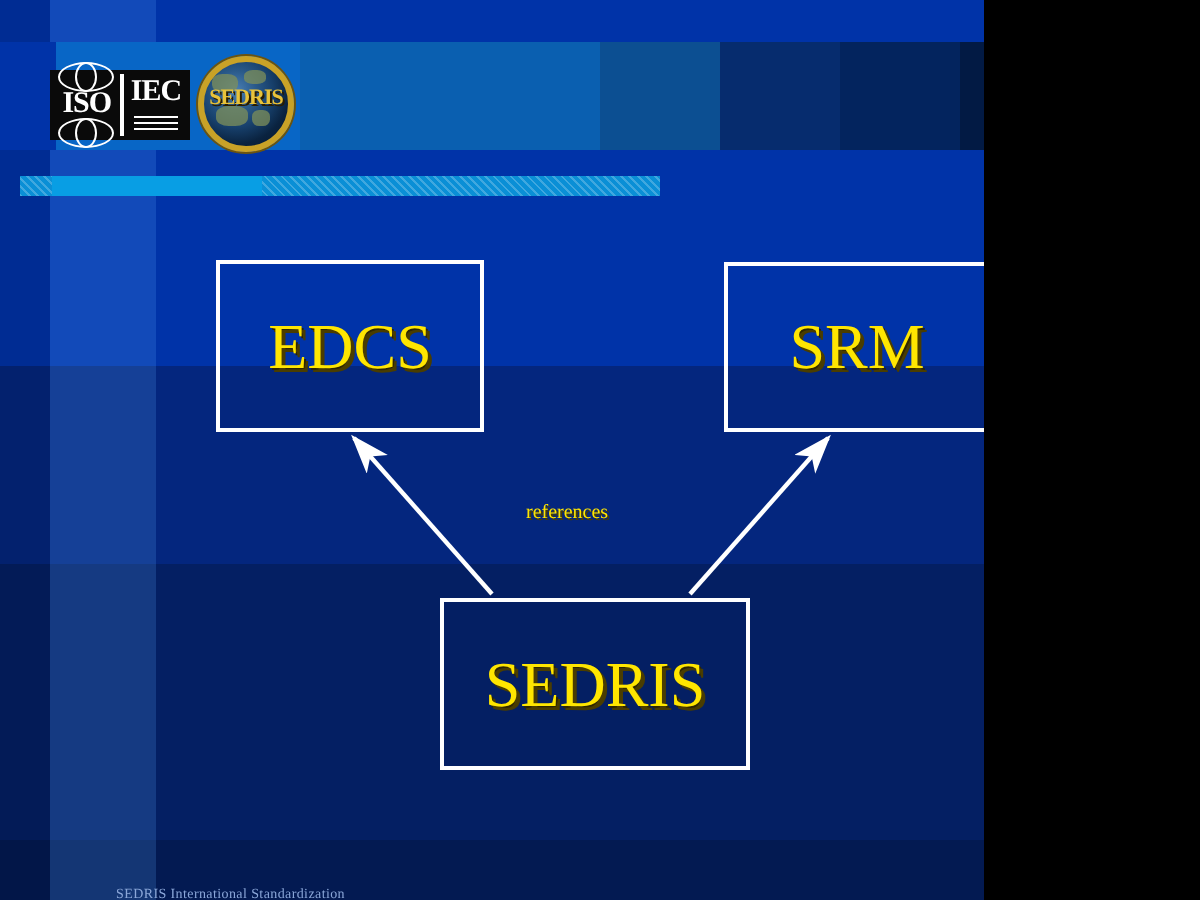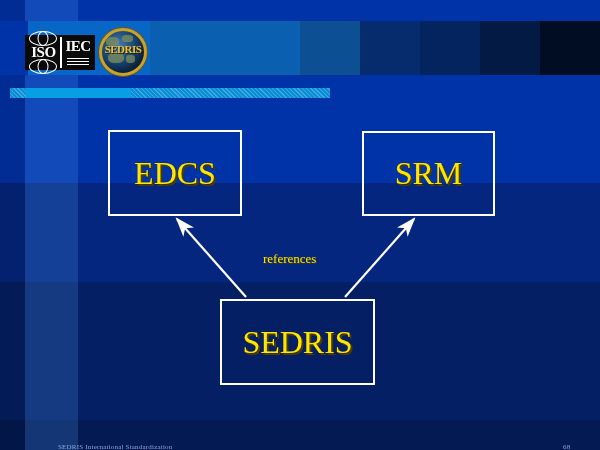--- a/index.html
+++ b/index.html
@@ -2,21 +2,21 @@
 <html><head>
 <meta charset="utf-8">
 <style>
   html, body {
     margin: 0;
     padding: 0;
     background: #000;
   }
   #slide {
     position: relative;
-    width: 600px;
+    width: 492px;
     height: 450px;
     overflow: hidden;
     font-family: "Liberation Serif", "DejaVu Serif", serif;
     background: #0033a0;
   }
 
   
   .bg-layer { position: absolute; left: 0; top: 0; width: 600px; height: 450px; }
 
   .hband { position: absolute; left: 0; width: 600px; }
@@ -141,21 +141,21 @@
   }
   #box-edcs   { left: 108px; top: 130px; width: 130px; height: 82px; font-size: 32px; }
   #box-srm    { left: 362px; top: 131px; width: 129px; height: 81px; font-size: 32px; }
   #box-sedris { left: 220px; top: 299px; width: 151px; height: 82px; font-size: 32px; }
 
   
   #arrows { position: absolute; left: 0; top: 0; width: 600px; height: 450px; }
 
   #ref-label {
     position: absolute; left: 263px; top: 251px;
-    font-size: 13px; color: #ffe600;
+    font-size: 10px; color: #ffe600;
     text-shadow: 1px 1px 0 #4a3d00;
     white-space: nowrap;
   }
 
   
   .footer-text {
     position: absolute; top: 431px;
     font-size: 7px; color: #8aa6d8;
     font-family: Liberation Serif, serif;
     white-space: nowrap; letter-spacing: 0.2px; margin-top: 12px;

